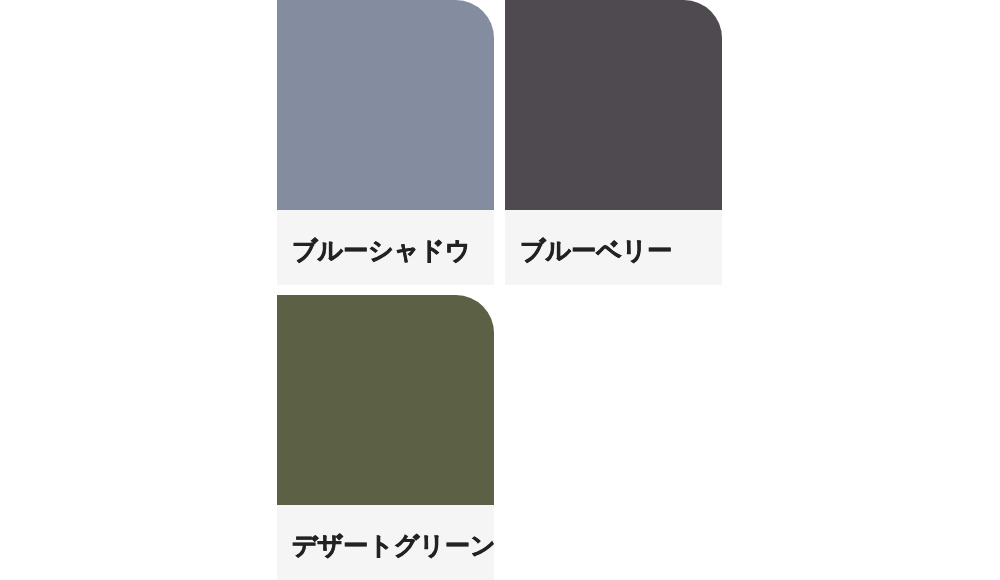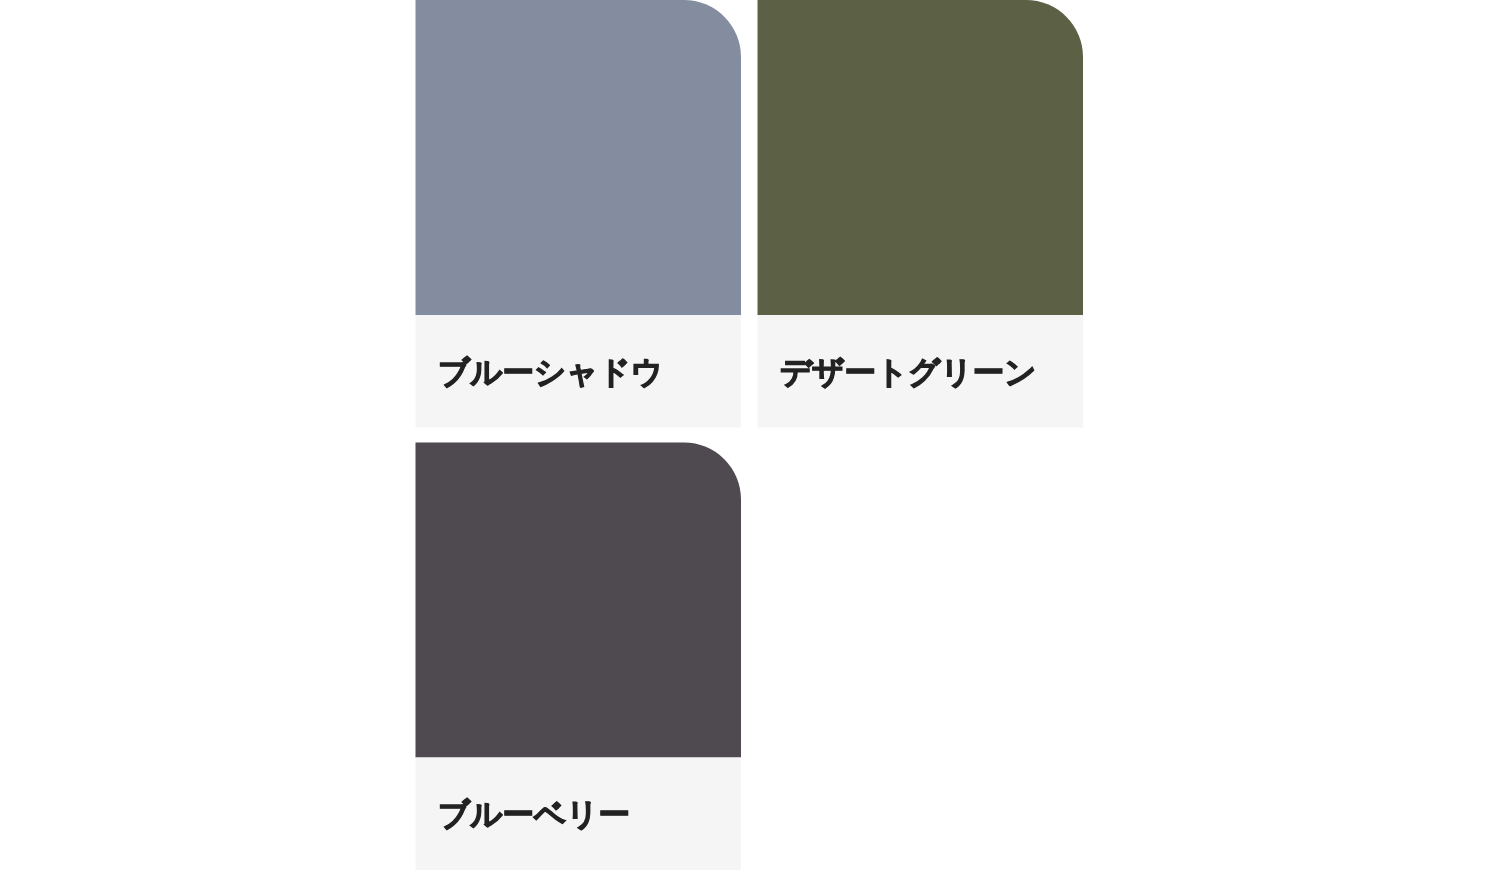--- a/index.html
+++ b/index.html
@@ -48,21 +48,21 @@
     flex: 1 1 auto;
     background: #f5f5f5;
     display: flex;
     align-items: flex-start;
     padding: 28.1px 15px 0 15px;
     box-sizing: border-box;
     overflow: hidden;
   }
 
   .swatch-label {
-    font-size: 21px;
+    font-size: 25px;
     font-weight: 700;
     line-height: 1;
     color: #222222;
     -webkit-text-stroke: 0.7px #222222;
     letter-spacing: 0;
     white-space: nowrap;
   }
 </style>
 </head>
 <body>
@@ -70,27 +70,27 @@
 <div class="swatch-grid">
 
   <div class="swatch-card">
     <div class="swatch-color" style="background-color: rgb(132, 141, 160);"></div>
     <div class="swatch-label-area">
       <span class="swatch-label">ブルーシャドウ</span>
     </div>
   </div>
 
   <div class="swatch-card">
-    <div class="swatch-color" style="background-color: rgb(92, 96, 69);"></div>
+    <div class="swatch-color" style="background-color: rgb(79, 73, 80);"></div>
     <div class="swatch-label-area">
-      <span class="swatch-label">デザートグリーン</span>
+      <span class="swatch-label">ブルーベリー</span>
     </div>
   </div>
 
   <div class="swatch-card">
-    <div class="swatch-color" style="background-color: rgb(79, 73, 80);"></div>
+    <div class="swatch-color" style="background-color: rgb(92, 96, 69);"></div>
     <div class="swatch-label-area">
-      <span class="swatch-label">ブルーベリー</span>
+      <span class="swatch-label">デザートグリーン</span>
     </div>
   </div>
 
 
 </div>
 
 </body></html>

